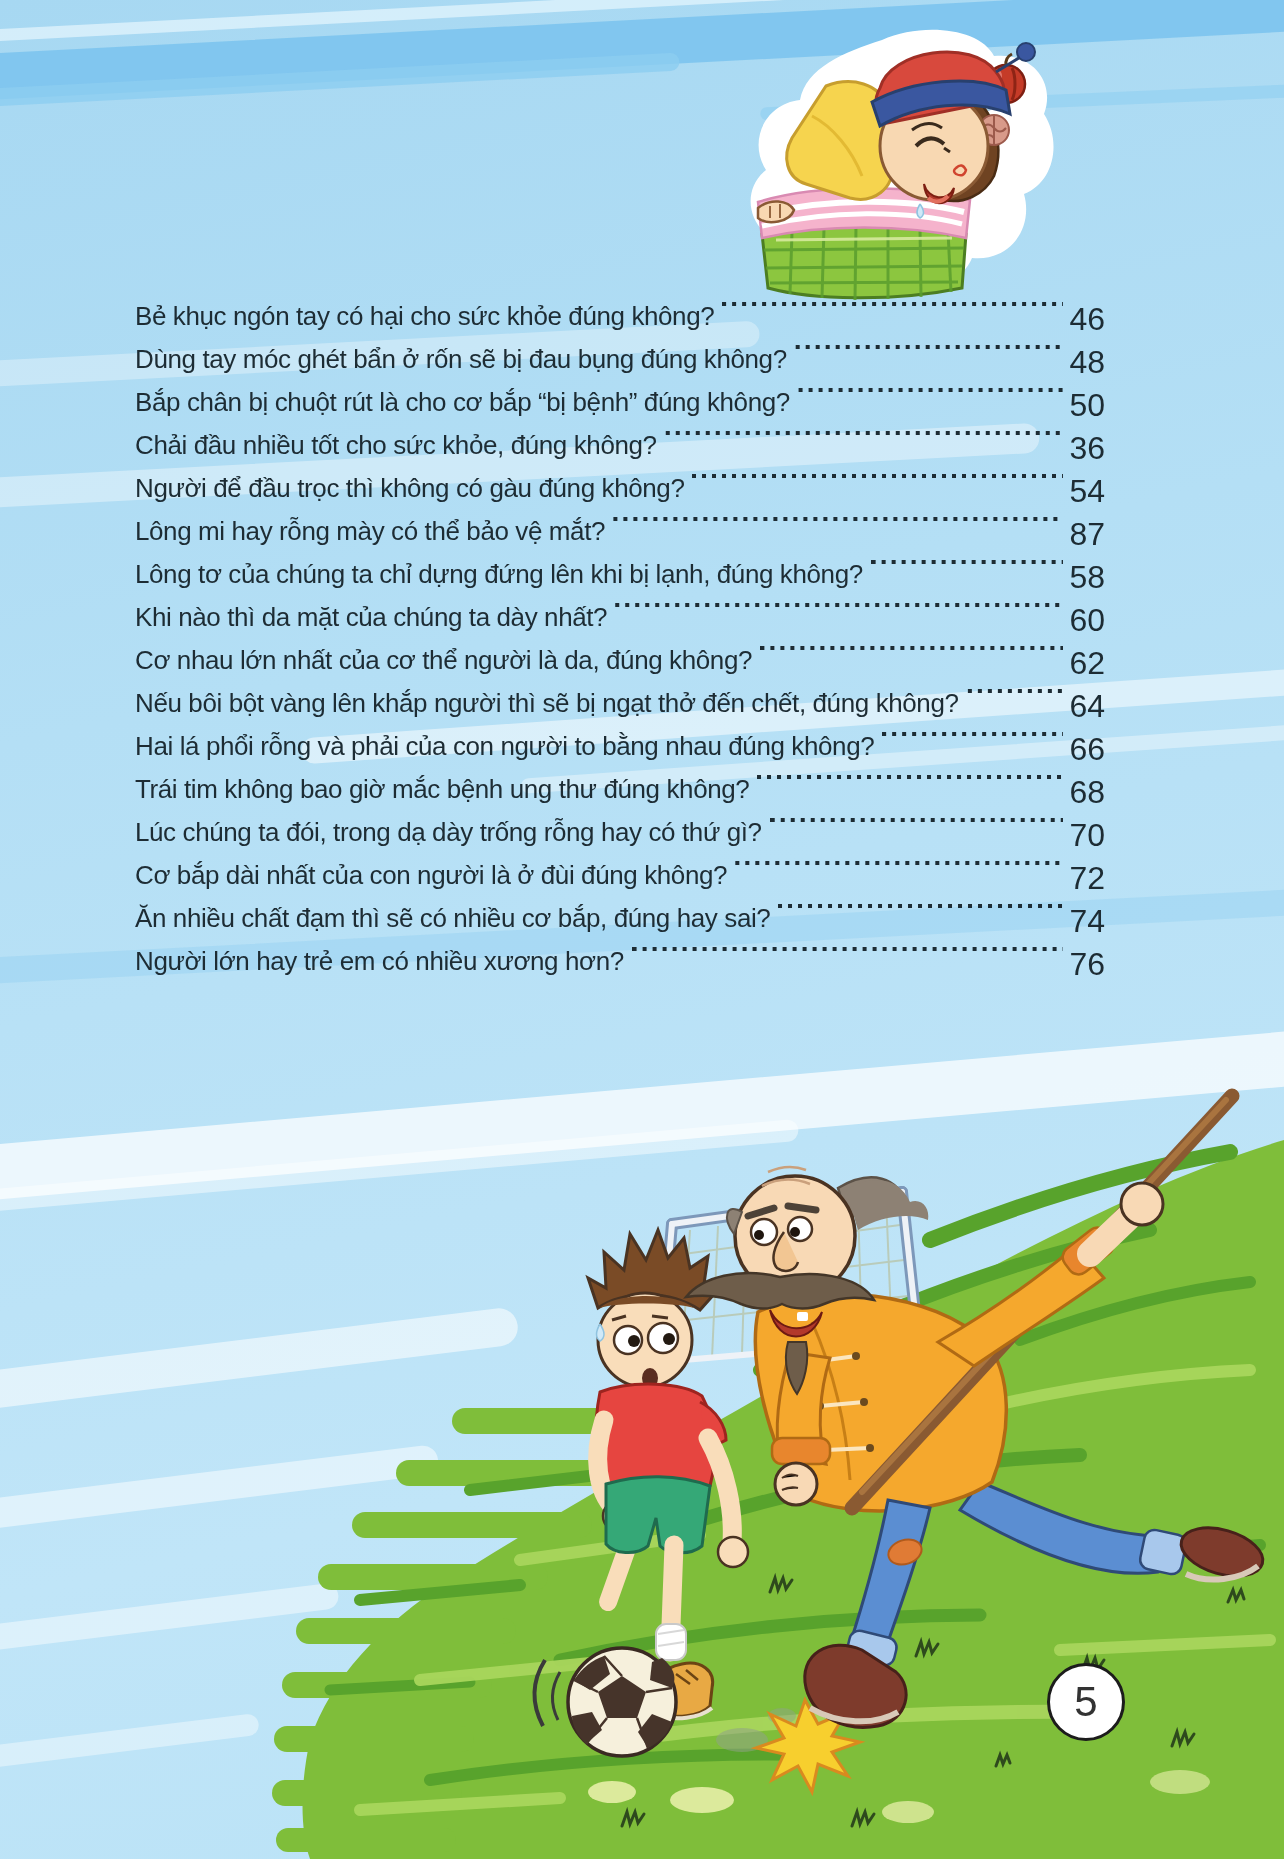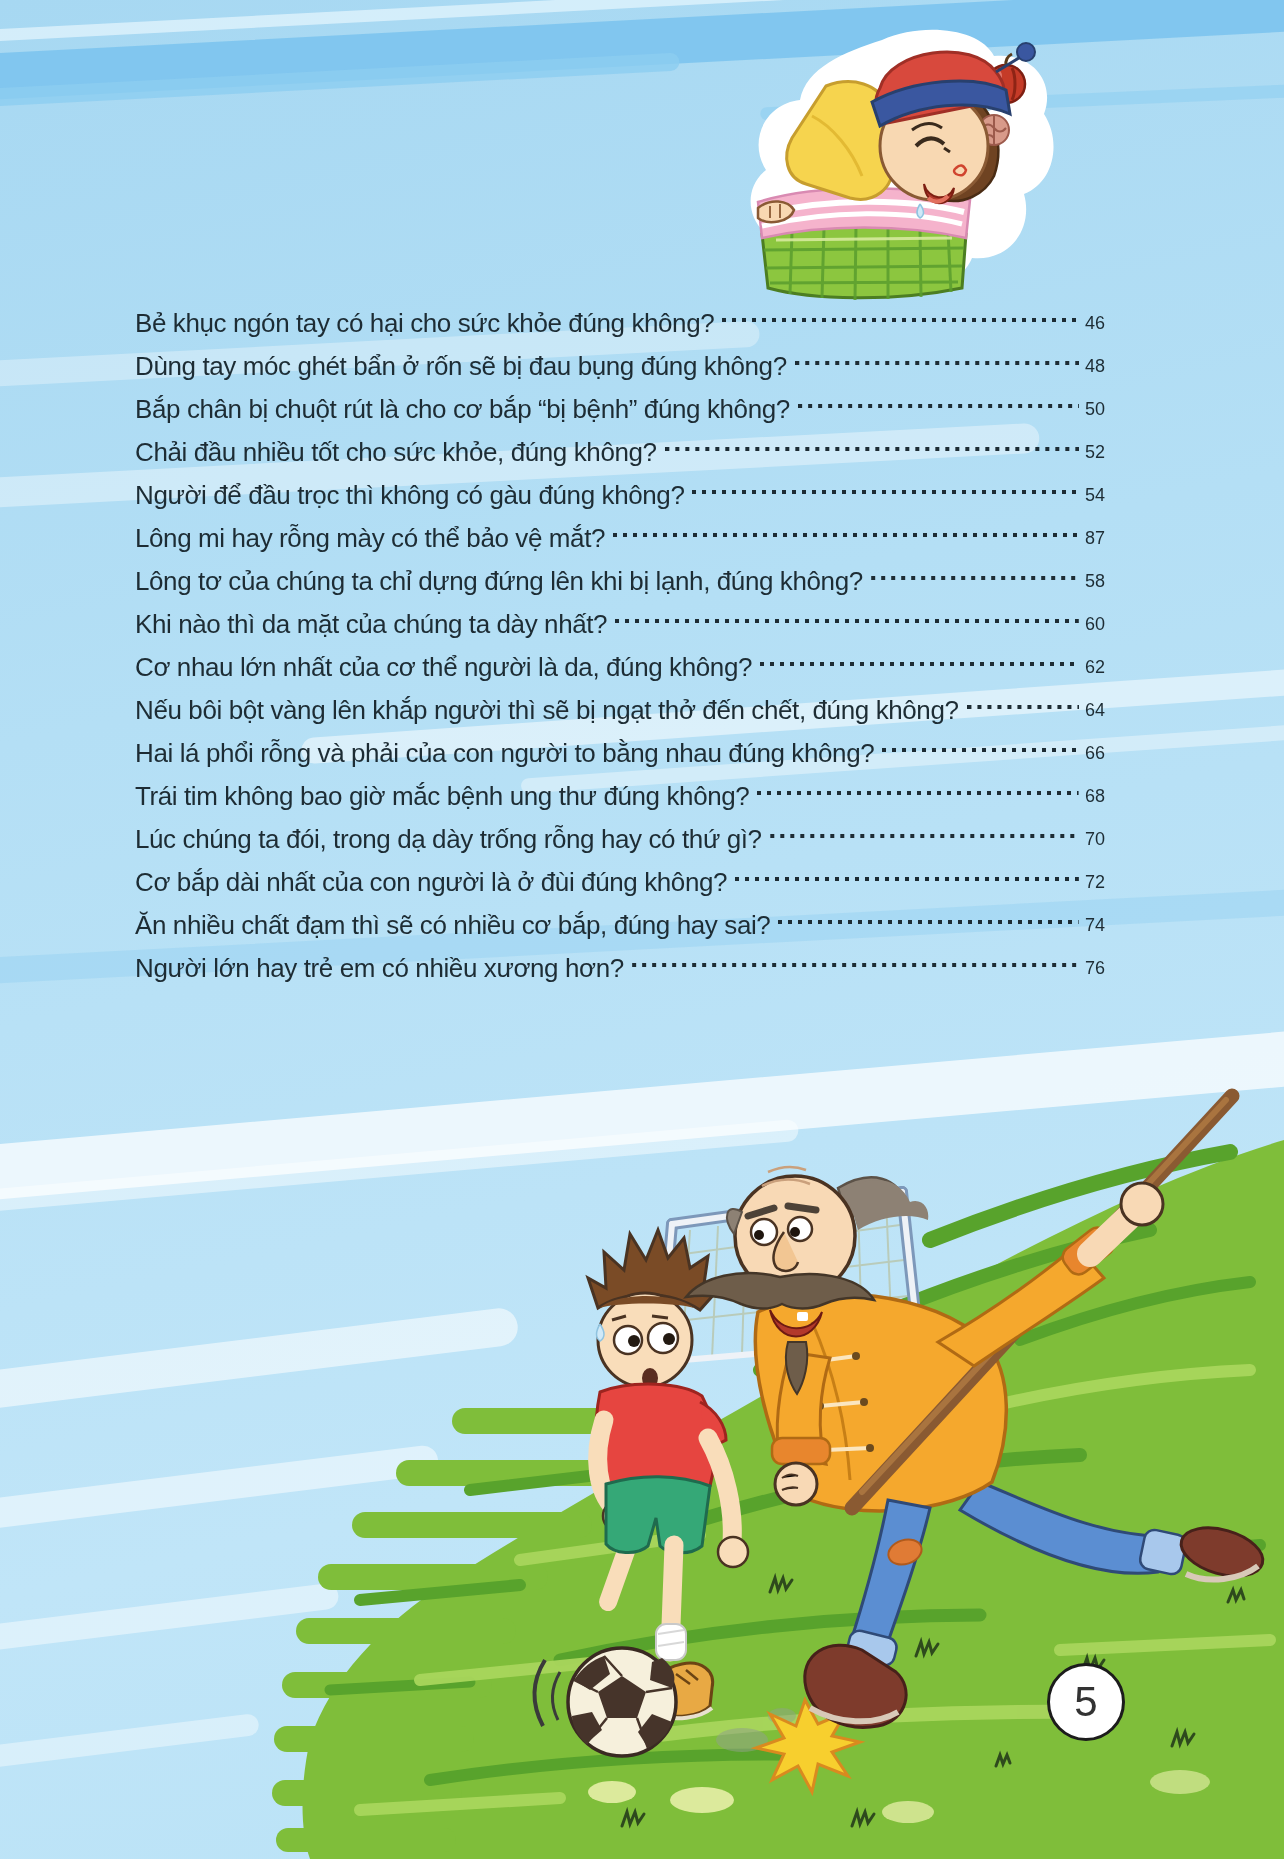--- a/index.html
+++ b/index.html
@@ -4,31 +4,31 @@
 <style>
   html,body{margin:0;padding:0;}
   body{font-family:"Liberation Sans","DejaVu Sans",sans-serif;}
   #page{
     position:relative;width:1284px;height:1859px;overflow:hidden;
     background:linear-gradient(168deg,#a7d8f2 0%,#b4dff5 35%,#c0e5f8 75%,#b9e2f6 100%);
   }
   .stripe{position:absolute;border-radius:30px;}
   
   #toc{position:absolute;left:135px;top:302px;width:970px;}
-  .toc-row{display:flex;align-items:center;height:43px;}
+  .toc-row{display:flex;align-items:flex-start;height:43px;}
   .toc-title{
     white-space:nowrap;font-size:26px;letter-spacing:-0.4px;
     color:#1d2c34;line-height:1.15;
   }
   .toc-leader{
     flex:1;min-width:6px;height:4px;margin:0 6px 7px 8px;
     background-image:repeating-linear-gradient(90deg,#1d2c34 0 4px,transparent 4px 10px);
     background-position:right bottom;
   }
-  .toc-page{font-size:18px;color:#1d2c34;line-height:1.1;}
+  .toc-page{font-size:32px;color:#1d2c34;line-height:1.1;}
   
   #sticker-top{position:absolute;left:732px;top:26px;width:330px;height:286px;}
   #scene-bottom{position:absolute;left:0;top:1040px;width:1284px;height:819px;}
   
   #page-badge{
     position:absolute;left:1047px;top:1663px;width:72px;height:72px;
     background:#ffffff;border:3px solid #1c1c1c;border-radius:50%;
     display:flex;align-items:center;justify-content:center;
     font-size:42px;color:#333;z-index:5;
   }
@@ -134,21 +134,21 @@
         <span class="toc-page">48</span>
       </div>
     <div class="toc-row">
         <span class="toc-title">Bắp chân bị chuột rút là cho cơ bắp “bị bệnh” đúng không?</span>
         <span class="toc-leader"></span>
         <span class="toc-page">50</span>
       </div>
     <div class="toc-row">
         <span class="toc-title">Chải đầu nhiều tốt cho sức khỏe, đúng không?</span>
         <span class="toc-leader"></span>
-        <span class="toc-page">52</span>
+        <span class="toc-page">36</span>
       </div>
     <div class="toc-row">
         <span class="toc-title">Người để đầu trọc thì không có gàu đúng không?</span>
         <span class="toc-leader"></span>
         <span class="toc-page">54</span>
       </div>
     <div class="toc-row">
         <span class="toc-title">Lông mi hay rỗng mày có thể bảo vệ mắt?</span>
         <span class="toc-leader"></span>
         <span class="toc-page">87</span>

